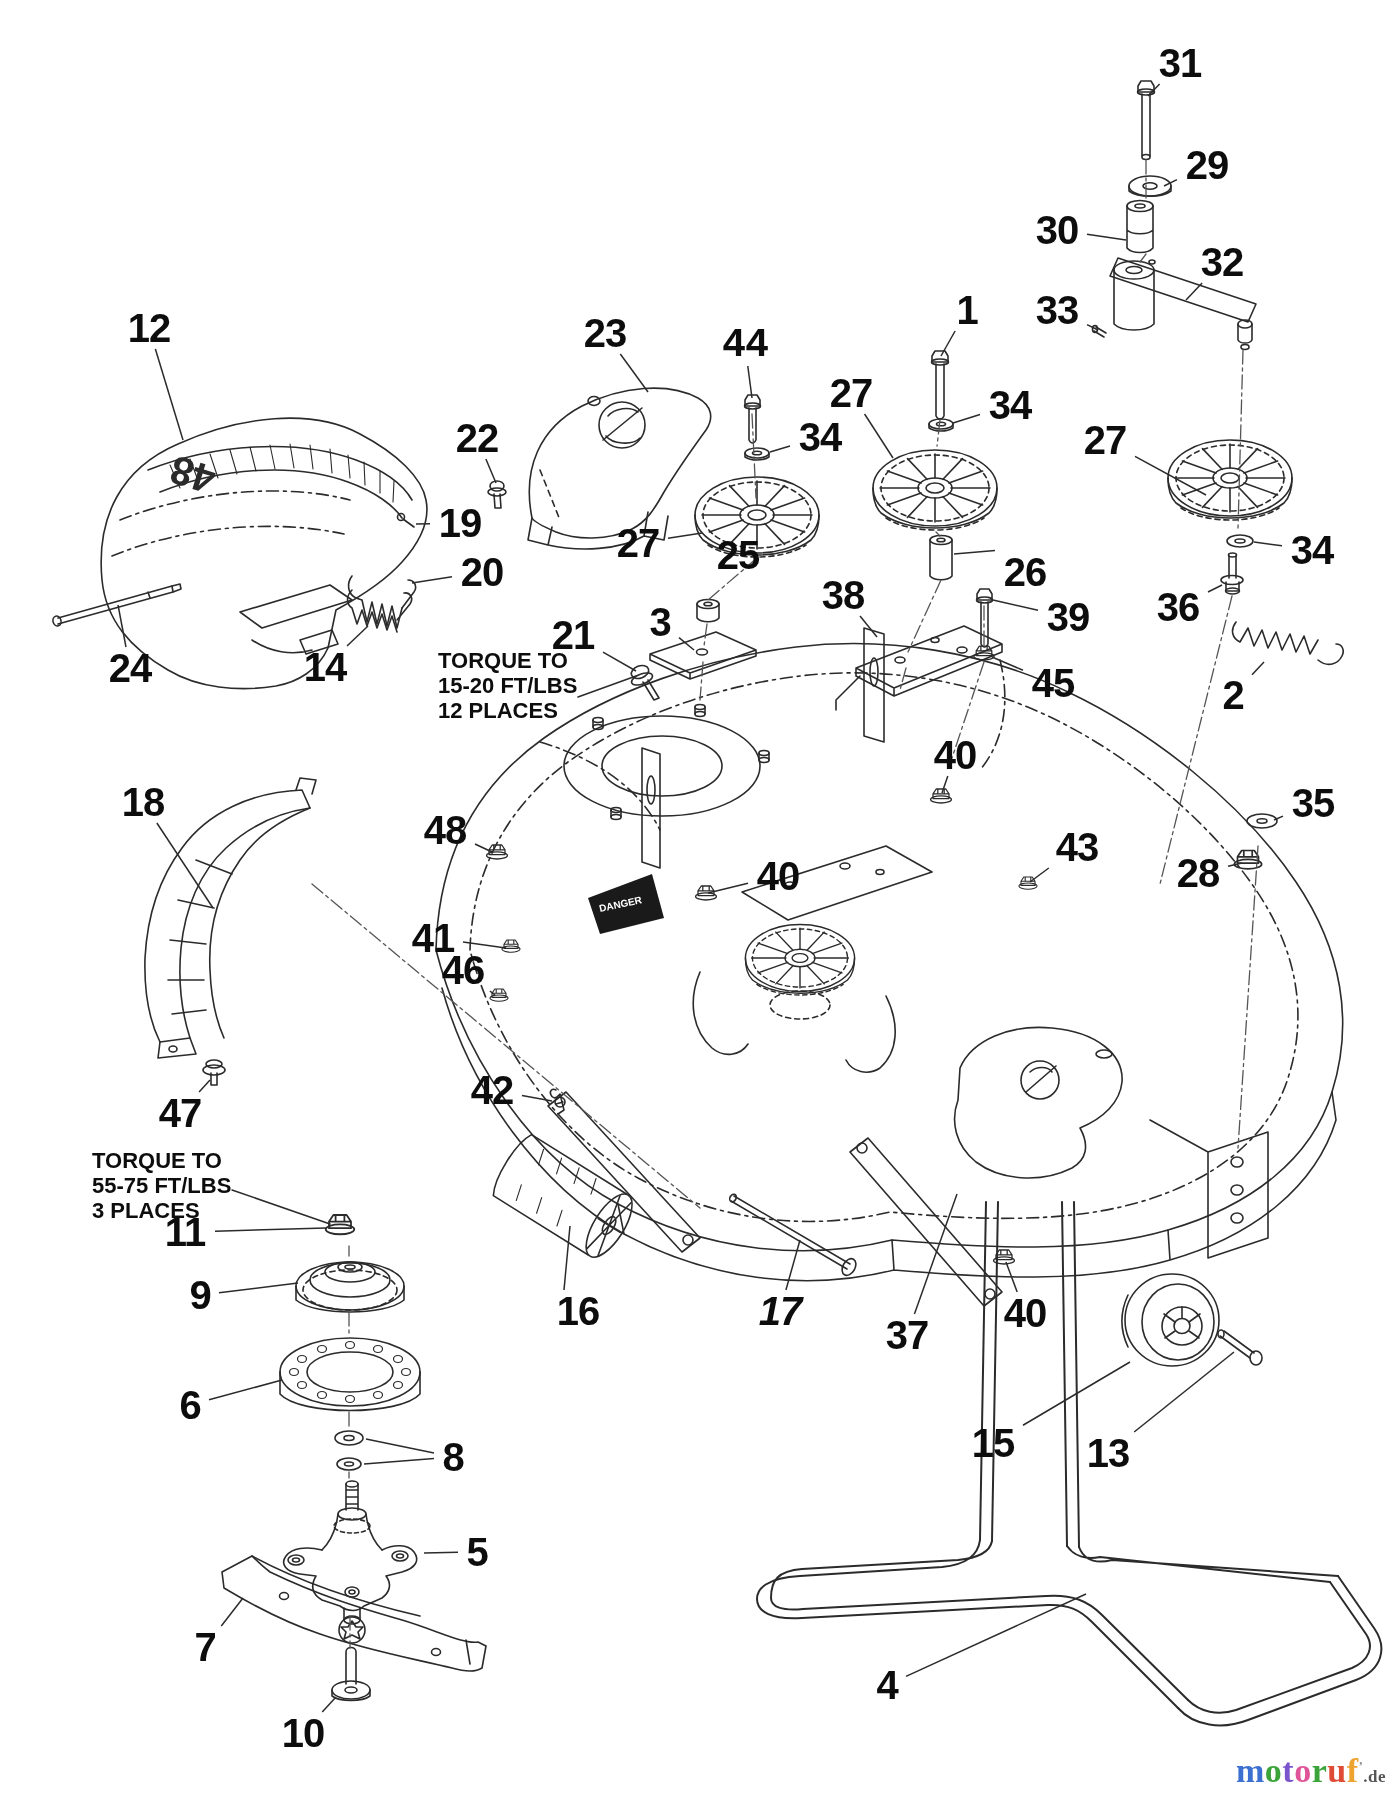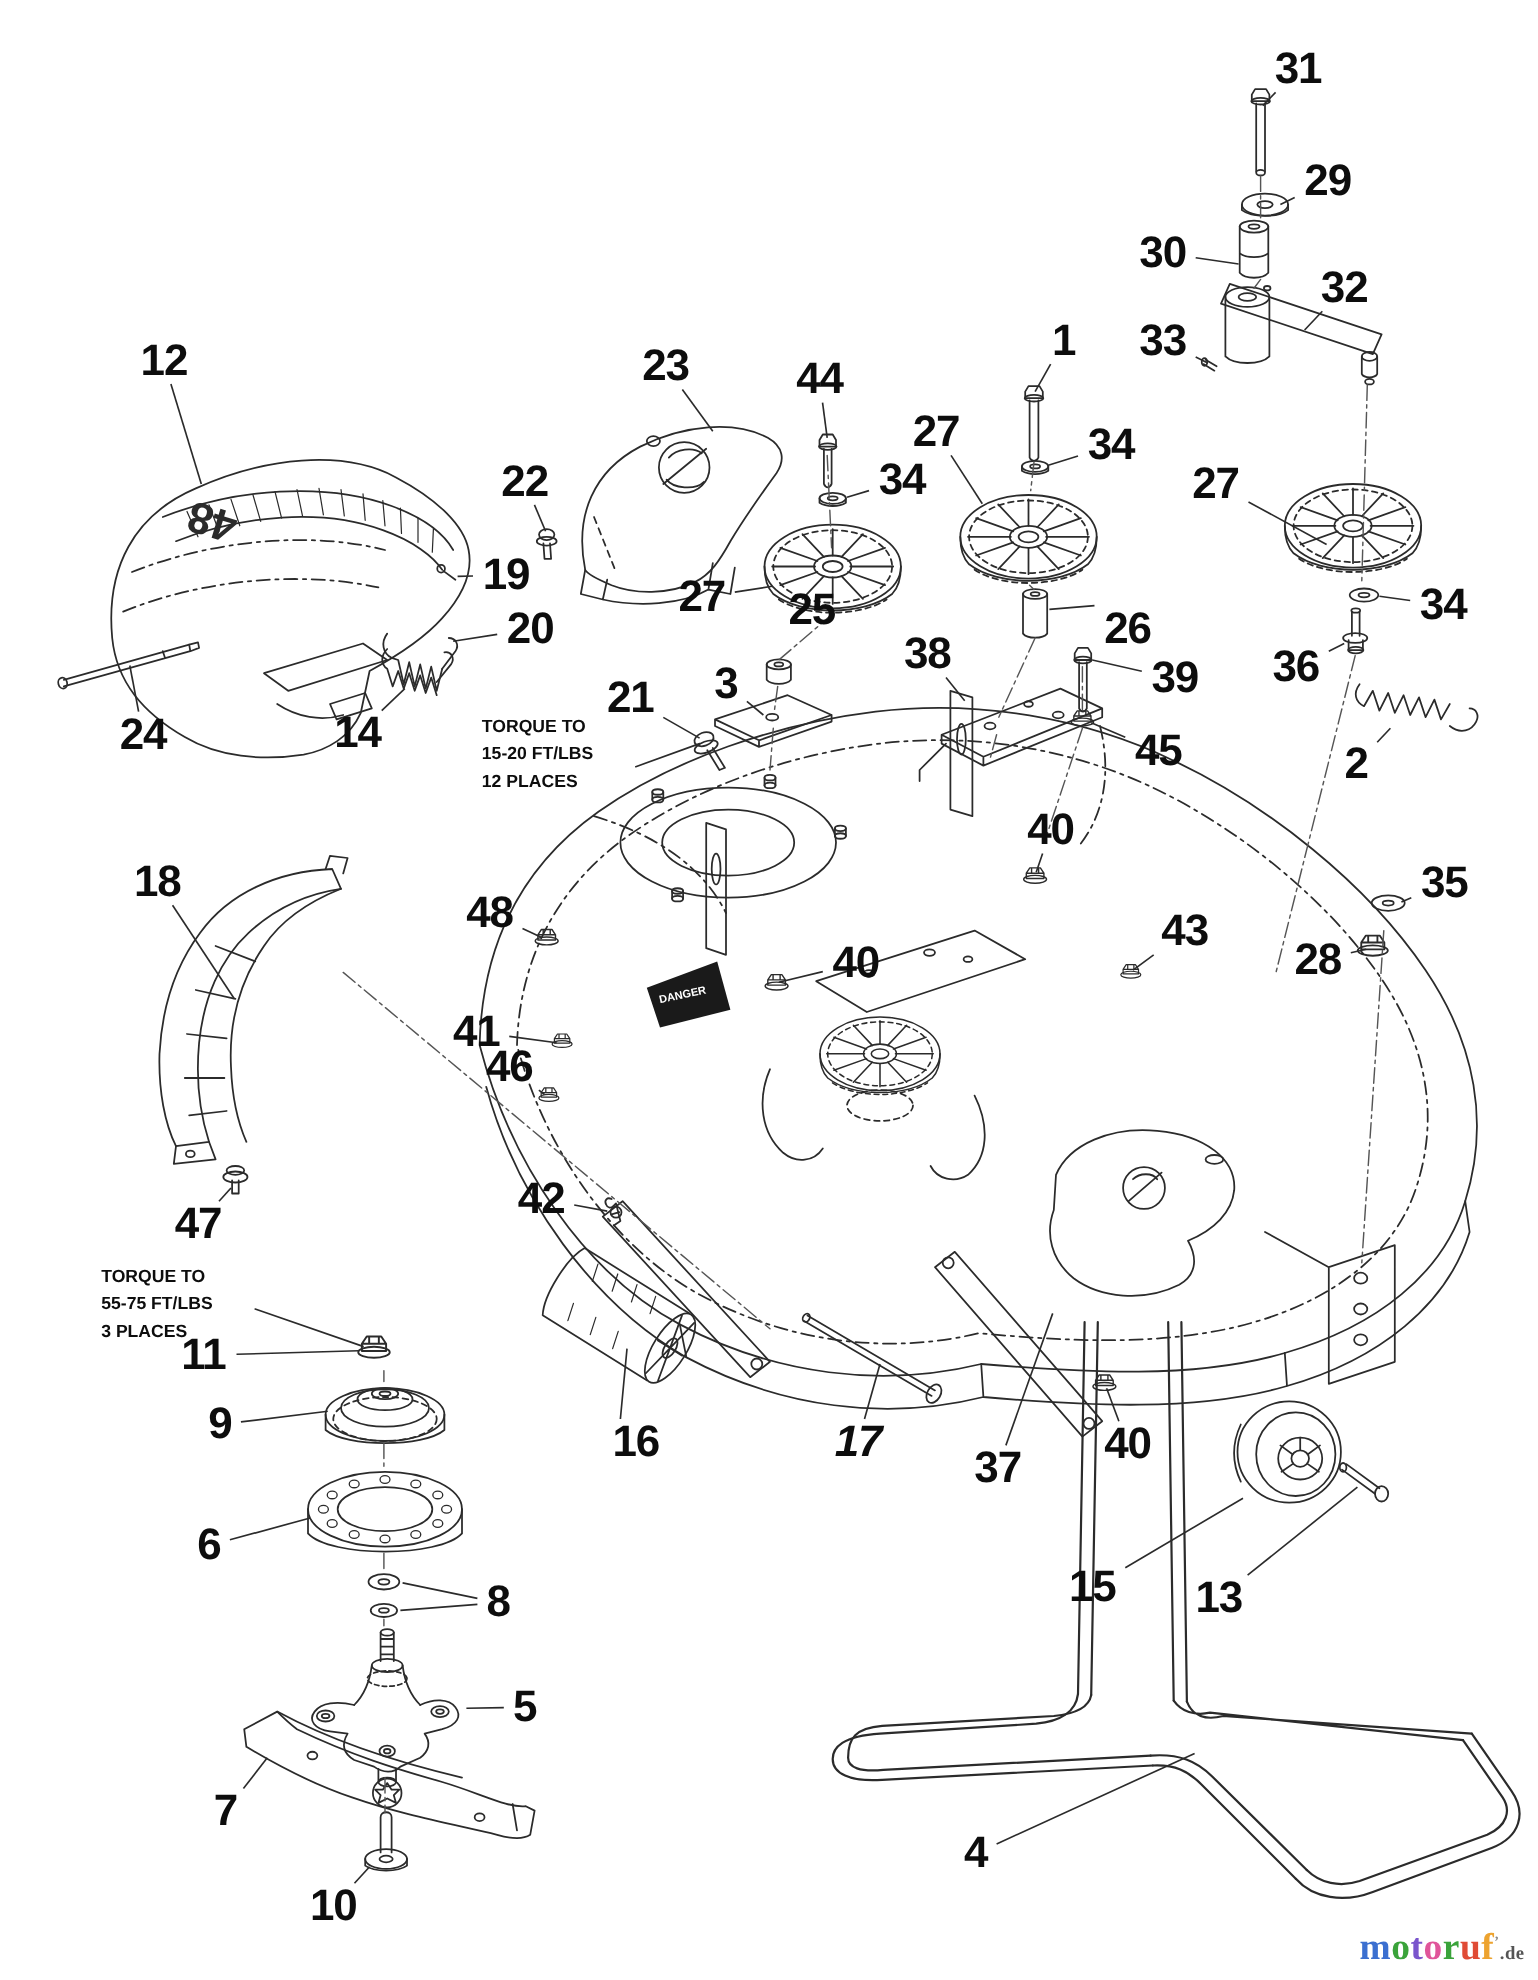--- a/index.html
+++ b/index.html
@@ -2,21 +2,21 @@
 <html><head>
 <meta charset="utf-8">
 <style>
   html,body{margin:0;padding:0;background:#fff}
   #stage{position:relative;width:1398px;height:1800px;background:#fff;
          font-family:"Liberation Sans",sans-serif;overflow:hidden}
   svg.layer{position:absolute;left:0;top:0}
   .callout{position:absolute;transform:translate(-50%,-50%);font-weight:bold;
            font-size:40px;letter-spacing:-1px;color:#0d0d0d;white-space:nowrap;
            font-family:"Liberation Sans",sans-serif}
-  .tnote{position:absolute;font-weight:bold;font-size:16px;line-height:25px;
+  .tnote{position:absolute;font-weight:bold;font-size:22px;line-height:25px;
          color:#0d0d0d;white-space:nowrap}
   .wm{position:absolute;left:1236px;top:1752px;font-family:"Liberation Serif",serif;
       font-weight:bold;font-size:34px;letter-spacing:0.5px;white-space:nowrap}
   .wm .suf{font-size:17px;color:#555}
   .wm .mk{font-size:13px;color:#888;vertical-align:super}
 </style>
 </head>
 <body>
 
 <div id="stage">
@@ -458,21 +458,21 @@
 
 <div id="callout-layer">
       <span class="callout" style="left: 149px; top: 328px;">12</span>
       <span class="callout" style="left: 605px; top: 333px;">23</span>
       <span class="callout" style="left: 477px; top: 438px;">22</span>
       <span class="callout" style="left: 460px; top: 523px;">19</span>
       <span class="callout" style="left: 482px; top: 572px;">20</span>
       <span class="callout" style="left: 130px; top: 668px;">24</span>
       <span class="callout" style="left: 325px; top: 667px;">14</span>
       <span class="callout" style="left: 573px; top: 635px;">21</span>
-      <span class="callout" style="left: 745px; top: 345px;">44</span>
+      <span class="callout" style="left: 745px; top: 345px; font-family: Liberation Mono, monospace;">44</span>
       <span class="callout" style="left: 820px; top: 437px;">34</span>
       <span class="callout" style="left: 638px; top: 543px;">27</span>
       <span class="callout" style="left: 694px; top: 555px; margin-left: 44px;">25</span>
       <span class="callout" style="left: 660px; top: 622px;">3</span>
       <span class="callout" style="left: 967px; top: 310px;">1</span>
       <span class="callout" style="left: 851px; top: 393px;">27</span>
       <span class="callout" style="left: 1010px; top: 405px;">34</span>
       <span class="callout" style="left: 1025px; top: 548px; margin-top: 24px;">26</span>
       <span class="callout" style="left: 843px; top: 595px;">38</span>
       <span class="callout" style="left: 1068px; top: 617px;">39</span>

